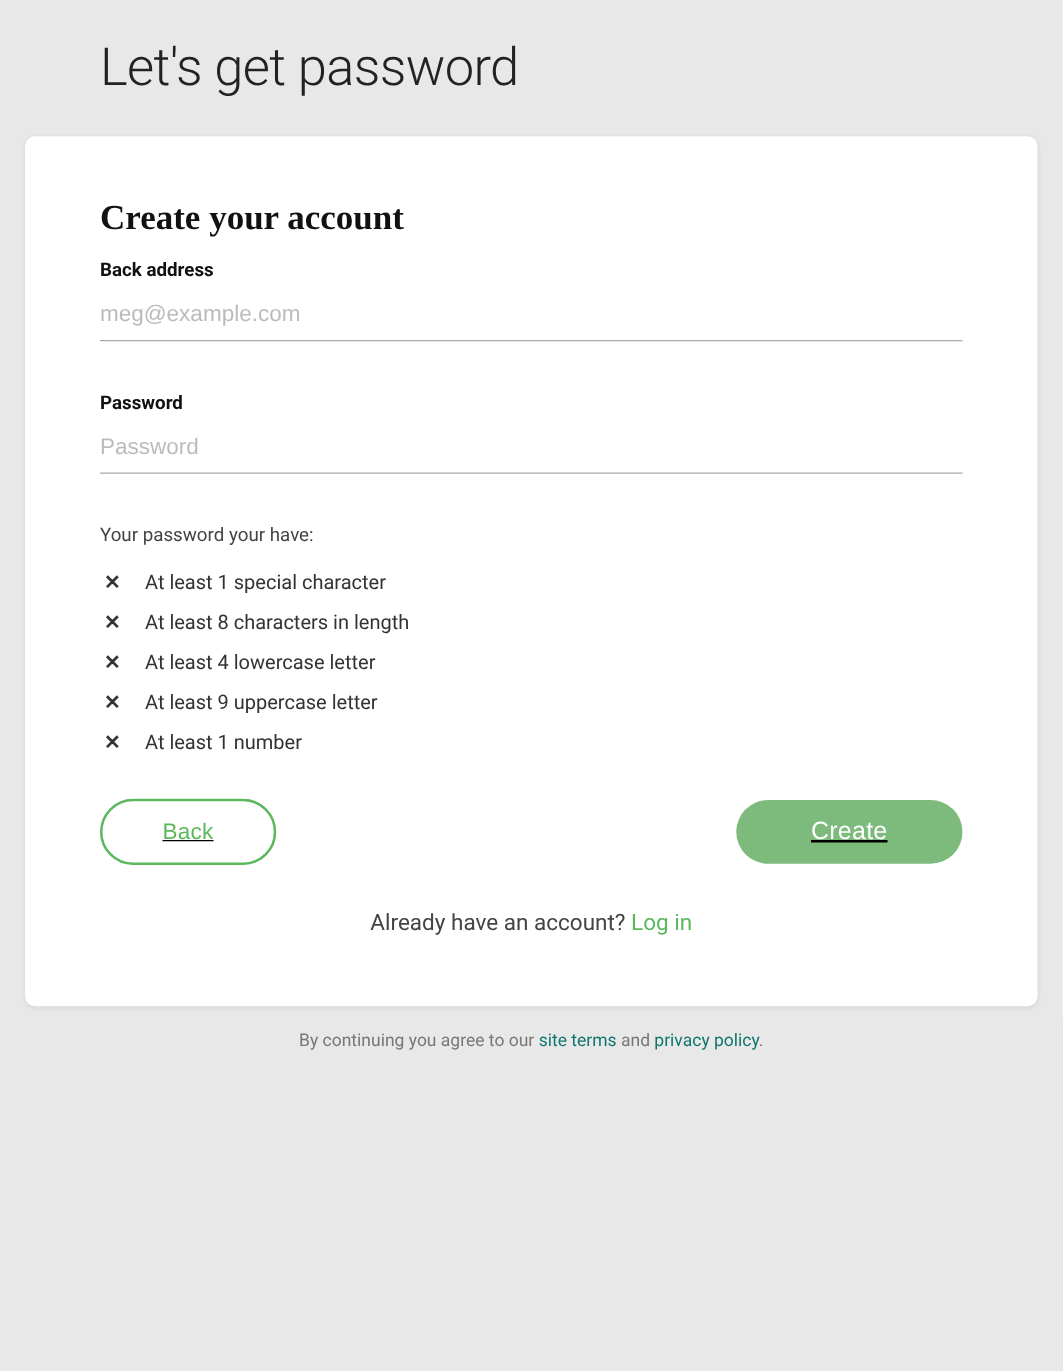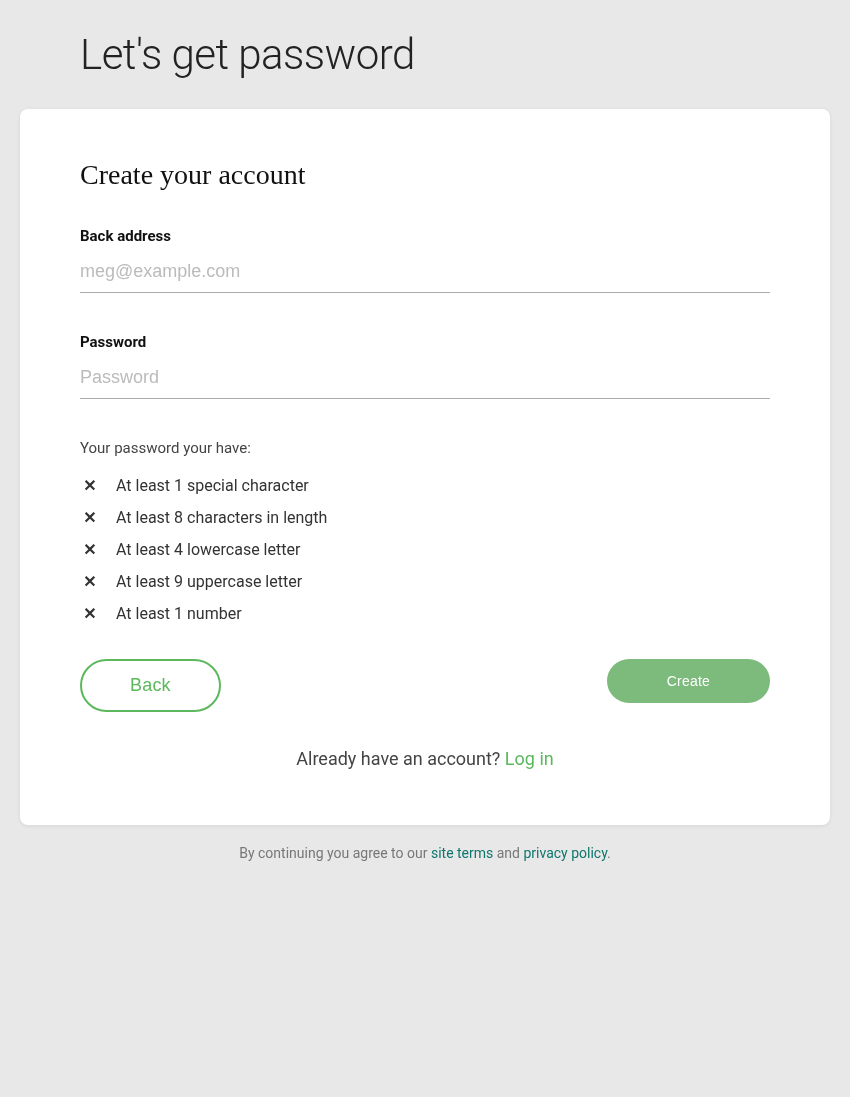--- a/index.html
+++ b/index.html
@@ -32,23 +32,23 @@
     .card {
       background: #ffffff;
       border-radius: 8px;
       width: 810px;
       padding: 50px 60px 50px 60px;
       box-shadow: 0 1px 4px rgba(0,0,0,0.08);
     }
 
     .card-title {
       font-size: 28px;
-      font-weight: 400;
+      font-weight: 700;
       color: #111;
-      margin-bottom: 36px;
+      margin-bottom: 16px;
       font-family: Georgia, 'Times New Roman', serif;
     }
 
     .field-label {
       font-size: 15px;
       font-weight: 700;
       color: #111;
       margin-bottom: 8px;
       display: block;
     }
@@ -107,42 +107,43 @@
       justify-content: center;
       font-size: 16px;
       font-weight: 700;
       color: #333;
       flex-shrink: 0;
     }
 
     .button-row {
       display: flex;
       justify-content: space-between;
-      align-items: flex-start;
+      align-items: center;
       margin-bottom: 36px;
       margin-top: 10px;
+      text-decoration: underline;
     }
 
     .btn-back {
       background: transparent;
       border: 2px solid #5cb85c;
       color: #5cb85c;
       font-size: 18px;
       font-weight: 500;
       padding: 14px 48px;
       border-radius: 50px;
       cursor: pointer;
       letter-spacing: 0.2px;
     }
 
     .btn-create {
       background: #7dbb7d;
       border: none;
       color: #fff;
-      font-size: 14px;
+      font-size: 20px;
       font-weight: 500;
       padding: 14px 60px;
       border-radius: 50px;
       cursor: pointer;
       letter-spacing: 0.2px;
     }
 
     .login-link-row {
       text-align: center;
       font-size: 18px;

